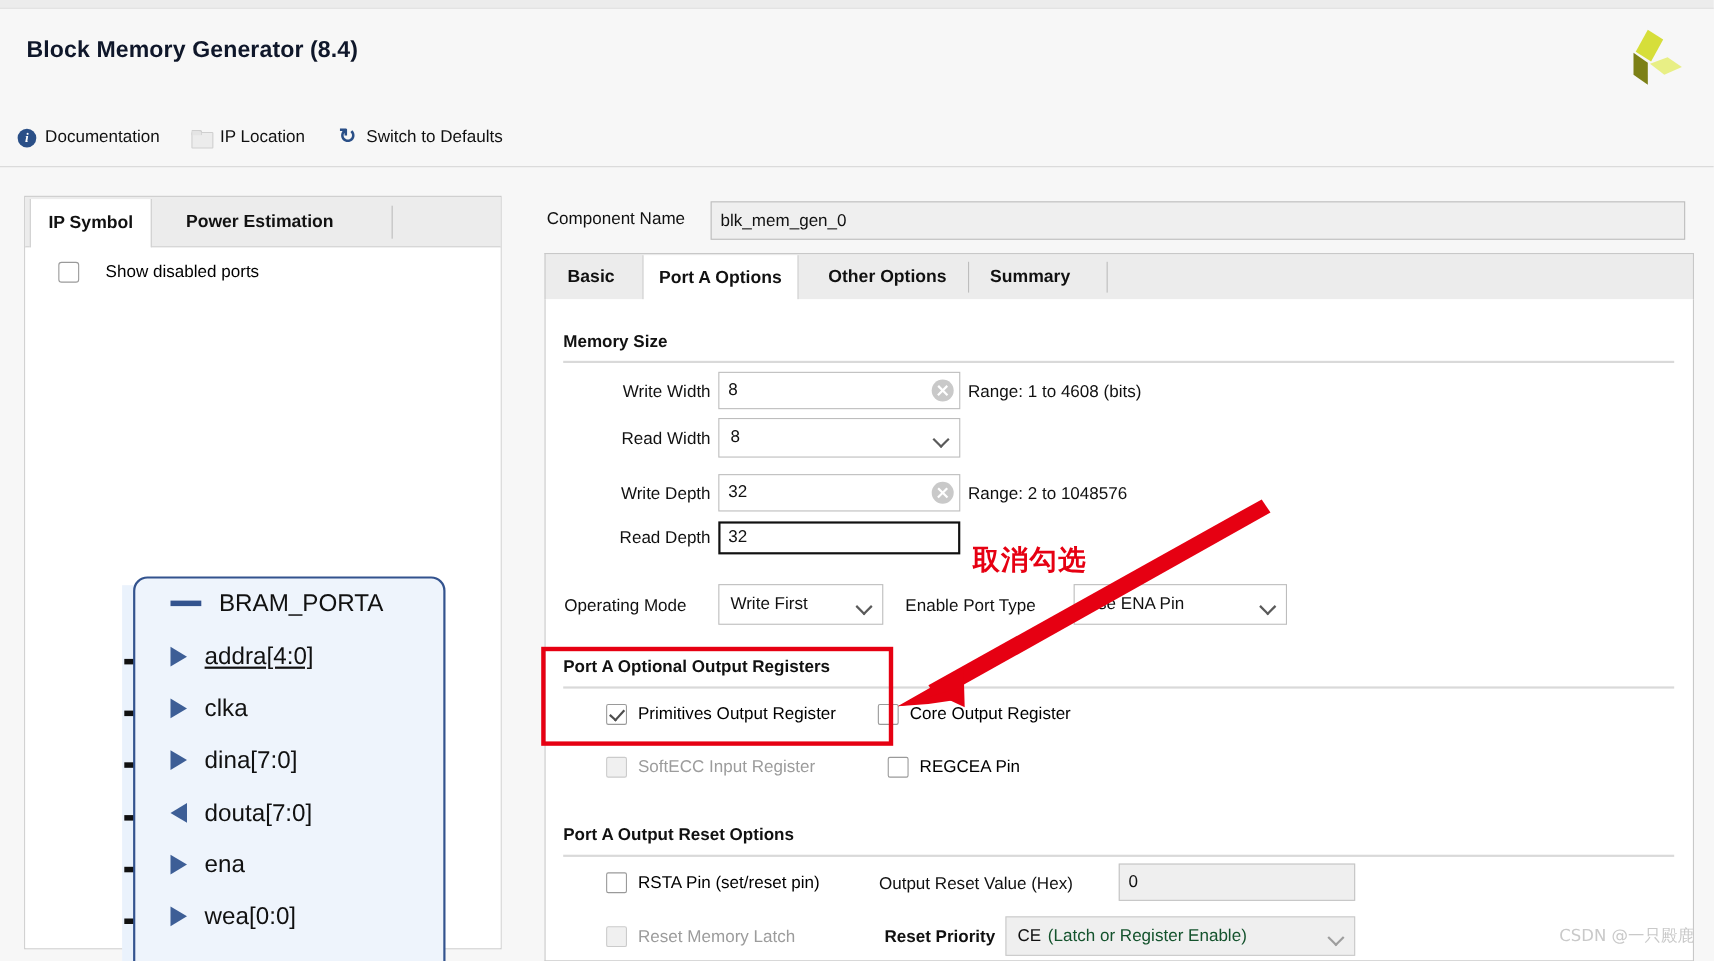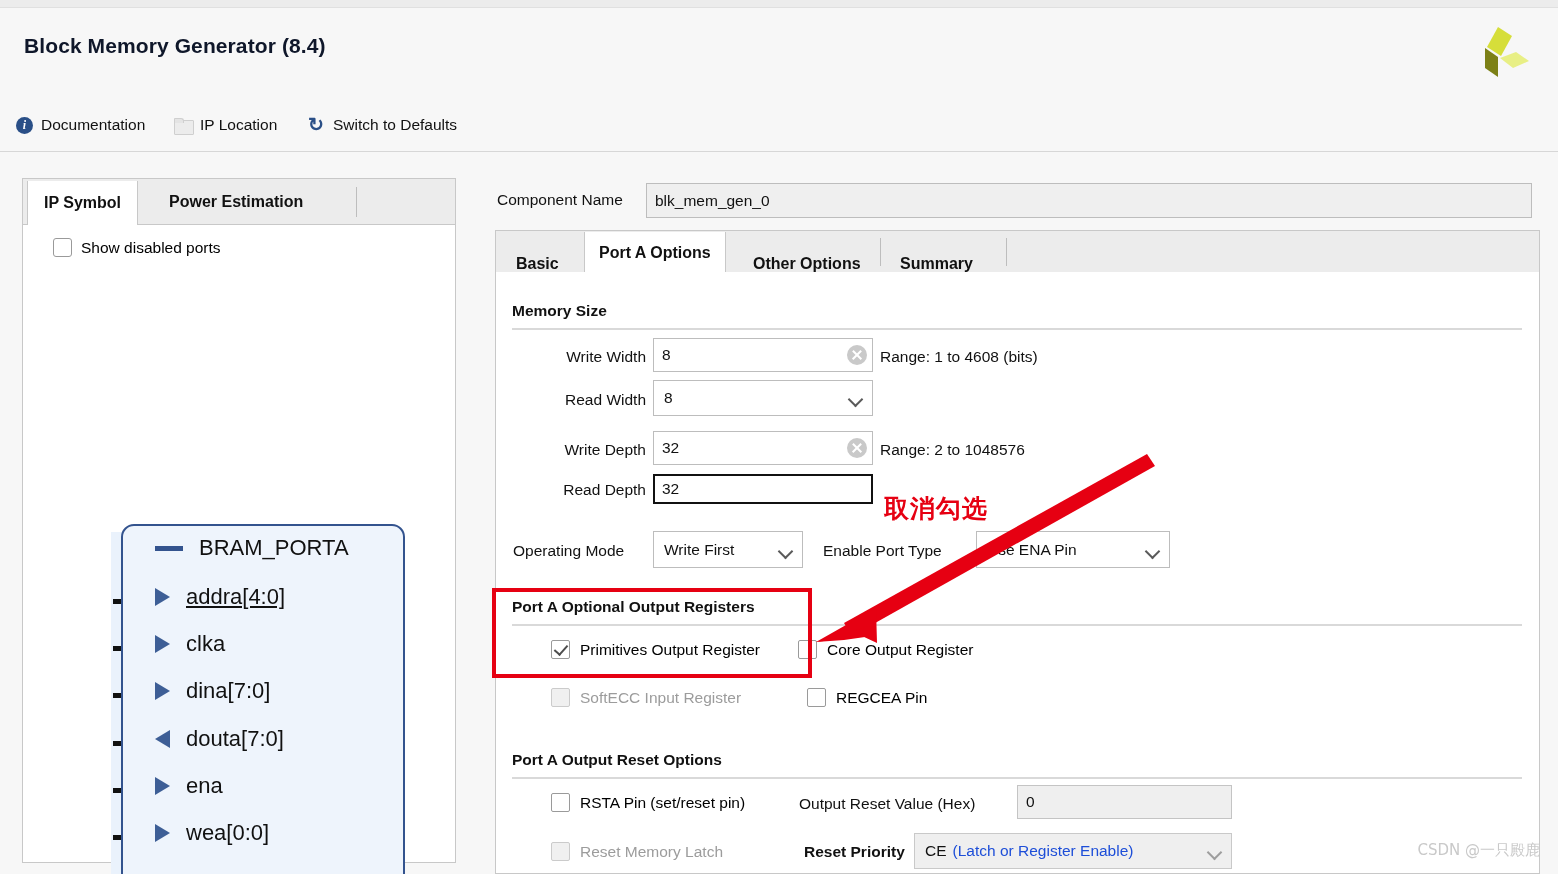--- a/index.html
+++ b/index.html
@@ -95,21 +95,21 @@
     top: 2px; height: 45px;
   }
   .ltab.t-ip { left: 4px; }
   .ltab.t-pe { left: 130px; }
   .tab-sep-l {
     position: absolute; left: 333px; top: 8px; width: 1px; height: 30px;
     background: #bdbdbd;
   }
   .lp-body { position: absolute; left: 0; top: 46px; right: 0; bottom: 0; background: #fff; }
 
-  .cbrow { display: flex; align-items: center; gap: 9px; }
+  .cbrow { display: flex; align-items: center; gap: 24px; }
   .cb {
     width: 19px; height: 19px; border: 1px solid #9a9a9a;
     background: #fff; border-radius: 3px; position: relative; flex: none;
   }
   .cb.checked:after {
     content: ""; position: absolute; left: 5px; top: 1px;
     width: 6px; height: 11px;
     border: solid #4d4d4d; border-width: 0 2.4px 2.4px 0;
     transform: rotate(42deg);
   }
@@ -158,21 +158,21 @@
     font-size: 15.5px; color: #111;
     padding: 0 8px; line-height: 33px;
   }
 
   .right-tabs {
     position: absolute; left: 495px; top: 230px;
     width: 1045px; height: 42px;
     background: #ececec; border: 1px solid #c8c8c8; border-bottom: none;
   }
   .rtab {
-    position: absolute; top: 12px; height: 42px;
+    position: absolute; top: 0; height: 42px;
     display: flex; align-items: center; padding: 0 14px;
     font-size: 16px; font-weight: bold; color: #111; cursor: default;
   }
   .rtab.sel {
     background: #fff; top: 1px; height: 41px;
     border-left: 1px solid #c8c8c8; border-right: 1px solid #c8c8c8;
   }
   .rt0 { left: 6px; }
   .rt1 { left: 88px; }
   .rt2 { left: 243px; }
@@ -225,21 +225,21 @@
     position: absolute; right: 11px; top: 50%; margin-top: -4px;
     width: 11px; height: 11px;
   }
   .combo .caret:before {
     content: ""; position: absolute; left: 0; top: 0;
     width: 9px; height: 9px;
     border: solid #5a5a5a; border-width: 0 2.4px 2.4px 0;
     transform: rotate(45deg);
   }
   .combo.gray .caret:before { border-color: #9e9e9e; }
-  .muted { color: #1d4ed8; }
+  .muted { color: #14532d; }
 
   .hint { position: absolute; font-size: 15.5px; color: #111; }
 
   .cbline { position: absolute; display: flex; align-items: center; gap: 10px; font-size: 15.5px; }
   .cbline.dis { color: #9c9c9c; }
 
   
   .redbox {
     position: absolute; left: 492px; top: 588px;
     width: 320px; height: 90px;

